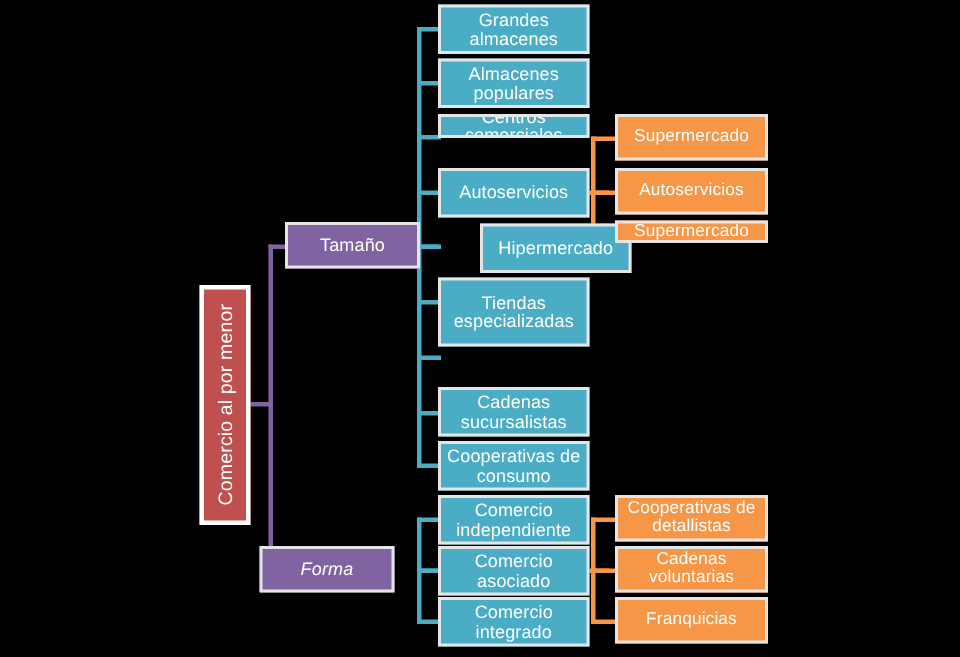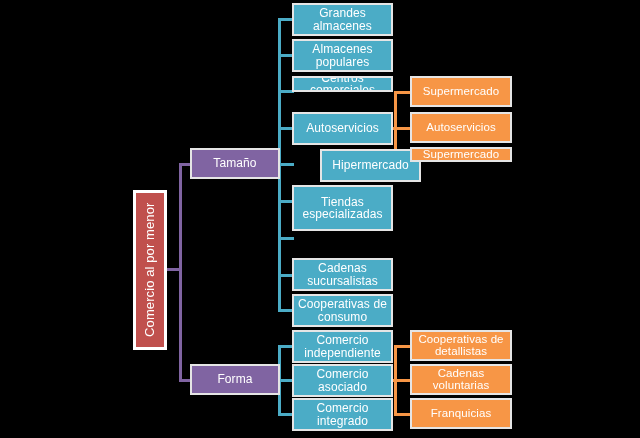--- a/index.html
+++ b/index.html
@@ -121,21 +121,21 @@
   <div class="conn conn-orange" style="left:394px; top:413px; width:18px; height:3px;"></div>
 
   <div class="node node-root" style="left:133px; top:190px; width:34px; height:160px;">
     <span class="vtext">Comercio al por menor</span>
   </div>
 
   <div class="node node-branch" style="left:190px; top:148px; width:90px; height:31px;">
     <span class="label">Tamaño</span>
   </div>
 
-  <div class="node node-branch" style="left:190px; top:364px; width:90px; height:31px;">
+  <div class="node node-branch" style="left:173px; top:364px; width:90px; height:31px;font-style:italic;">
     <span class="label">Forma</span>
   </div>
 
   <div class="node node-leaf" style="left:292px; top:3px; width:101px; height:33px;">
     <span class="label">Grandes
 almacenes</span>
   </div>
 
   <div class="node node-leaf" style="left:292px; top:39px; width:101px; height:33px;">
     <span class="label">Almacenes

